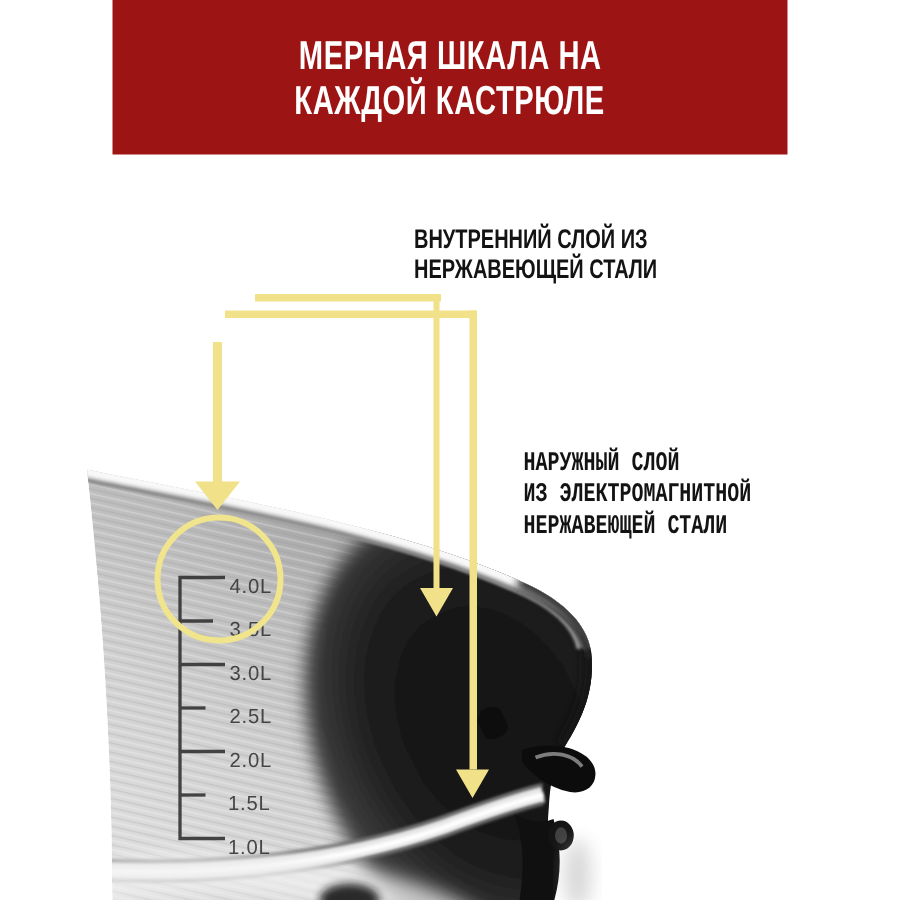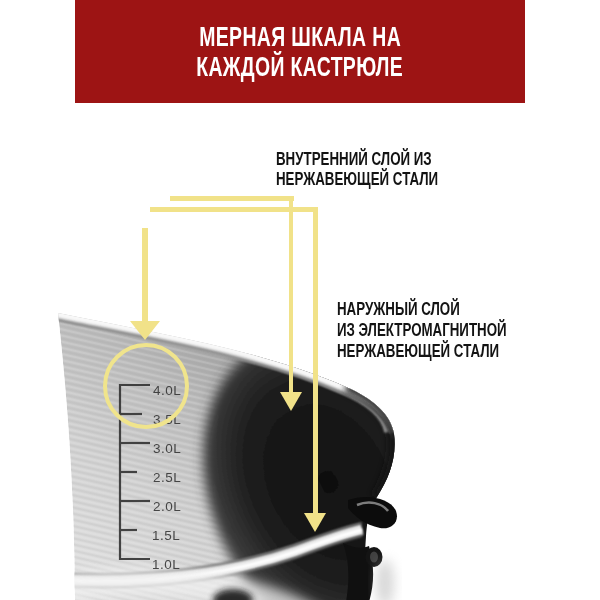--- a/index.html
+++ b/index.html
@@ -31,21 +31,21 @@
     transform:scaleX(.78); transform-origin:center center;
   }
   
   .callout{position:absolute; z-index:4;}
   .callout .cline{
     color:#131313; font-weight:bold; font-size:18px; line-height:20px;
     white-space:nowrap; transform:scaleX(.74); transform-origin:left center;
   }
   .callout-inner{left:255px; top:149px;margin-left:21px;}
   .callout-core{left:175px; top:249px;}
-  .callout-outer{left:337px; top:299px;}
+  .callout-outer{left:349px; top:299px;font-family:Liberation Mono, monospace;}
   .callout-outer .cline{line-height:21px;}
   
   .yl{position:absolute; background:#f1e289; z-index:2;}
   .arrowhead{
     position:absolute; width:0; height:0; z-index:2;
     border-left:11px solid transparent; border-right:11px solid transparent;
     border-top:19px solid #f1e289;
   }
   .arrowhead.big{border-left-width:15px; border-right-width:15px; border-top-width:19px;}
   

